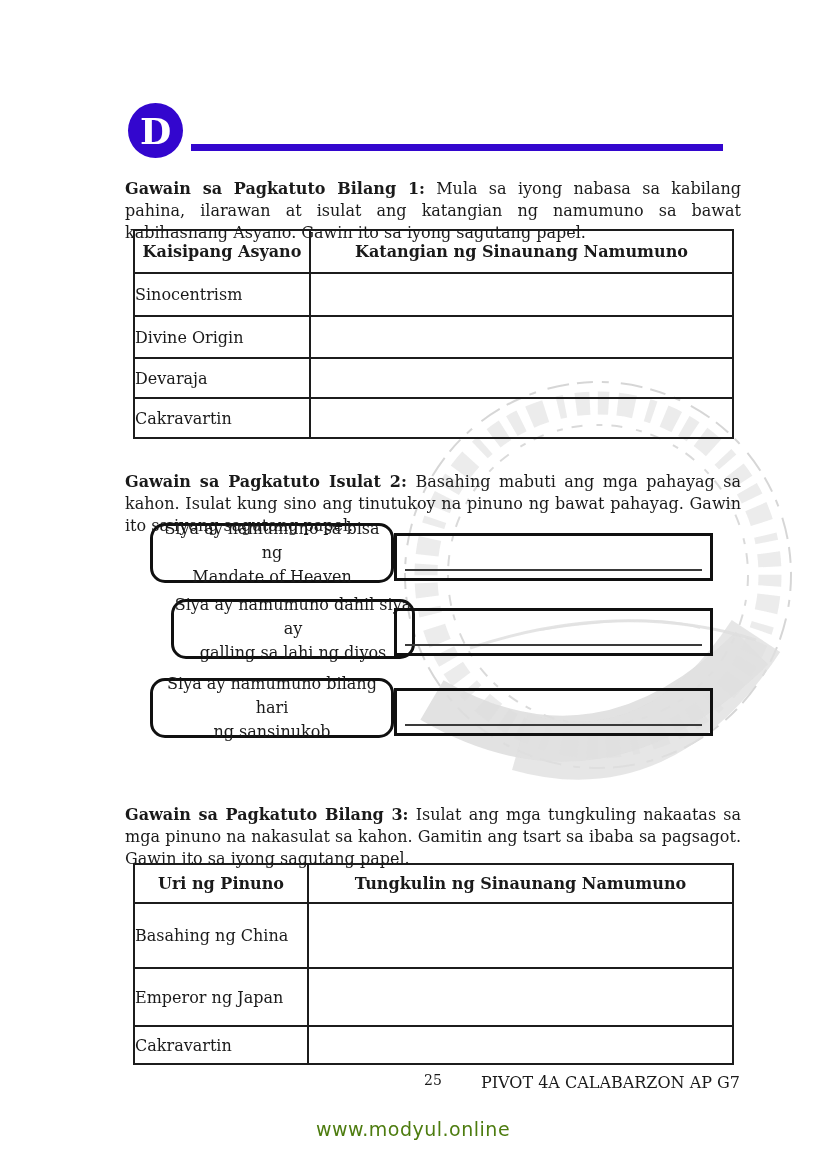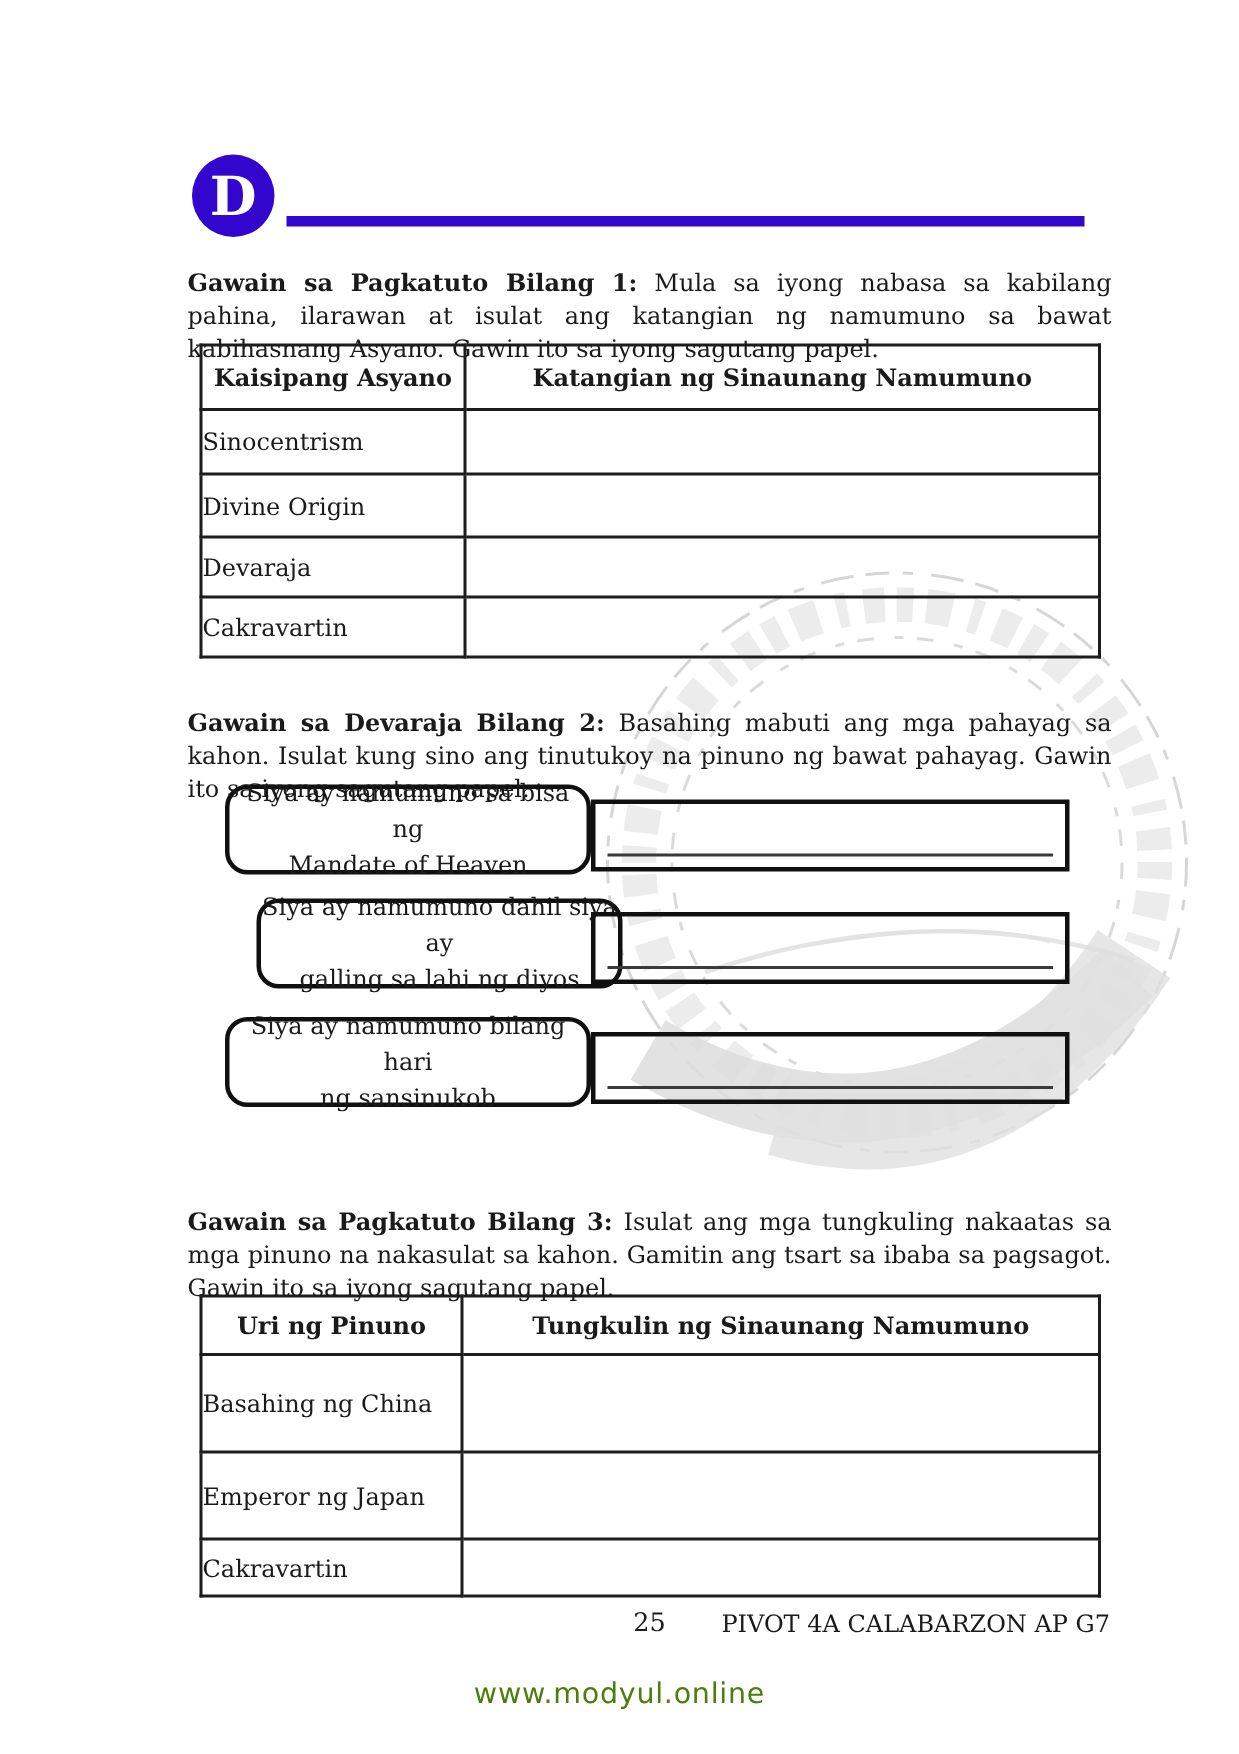--- a/index.html
+++ b/index.html
@@ -58,21 +58,21 @@
   .answer-box{
     position:absolute;left:394px;width:319px;height:48px;
     border:3px solid #101010;box-sizing:border-box;
     background:transparent;
   }
   .answer-line{
     position:absolute;left:8px;right:8px;bottom:7px;
     border-top:2px solid #3a3a3a;
   }
   
-  .page-num{left:390px;top:1072px;width:86px;text-align:center;font-size:17px;}
+  .page-num{left:390px;top:1072px;width:86px;text-align:center;font-size:14px;}
   .edition{right:86px;top:1073px;font-size:16px;}
 </style>
 </head>
 <body>
 
 <div class="page">
 
   <svg class="stamp" width="826" height="1169" viewBox="0 0 826 1169">
     <g fill="none" opacity="0.8">
       <circle cx="598" cy="575" r="193" stroke="#cdcdcd" stroke-width="2" stroke-dasharray="16 9 7 12 22 8"></circle>
@@ -118,21 +118,21 @@
       <td></td>
     </tr>
     <tr style="height:40px;">
       <td>Cakravartin</td>
       <td></td>
     </tr>
   </tbody>
     </table>
 
   <p class="layer para" style="top:455px;">
-    <b>Gawain sa Devaraja Bilang 2:</b>
+    <b>Gawain sa Pagkatuto Isulat 2:</b>
     <span>Basahing mabuti ang mga pahayag sa kahon. Isulat kung sino ang tinutukoy na pinuno ng bawat pahayag. Gawin ito sa iyong sagutang papel.</span>
   </p>
 
   <div class="prompt-box" style="top:523px;height:60px;">
     <span>Siya ay namumuno sa bisa ng</span>
     <span>Mandate of Heaven</span>
   </div>
   <div class="answer-box" style="top:533px;">
     <div class="answer-line"></div>
   </div>

